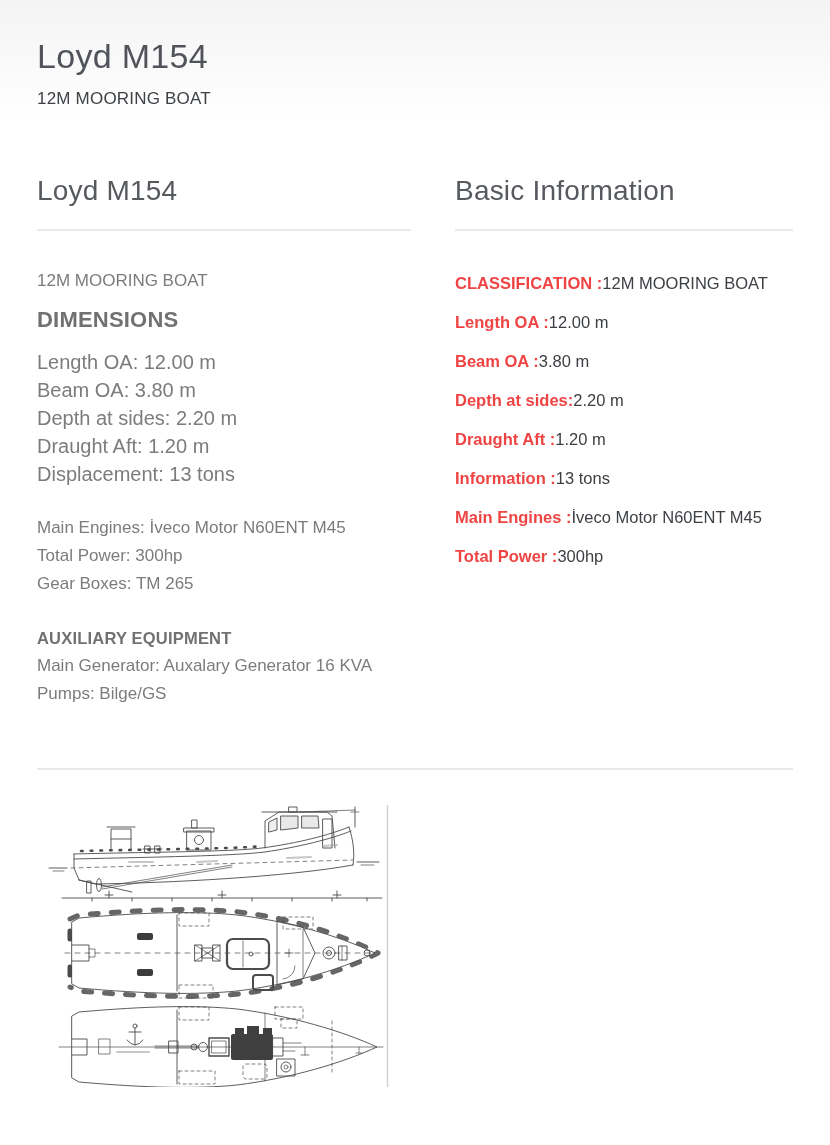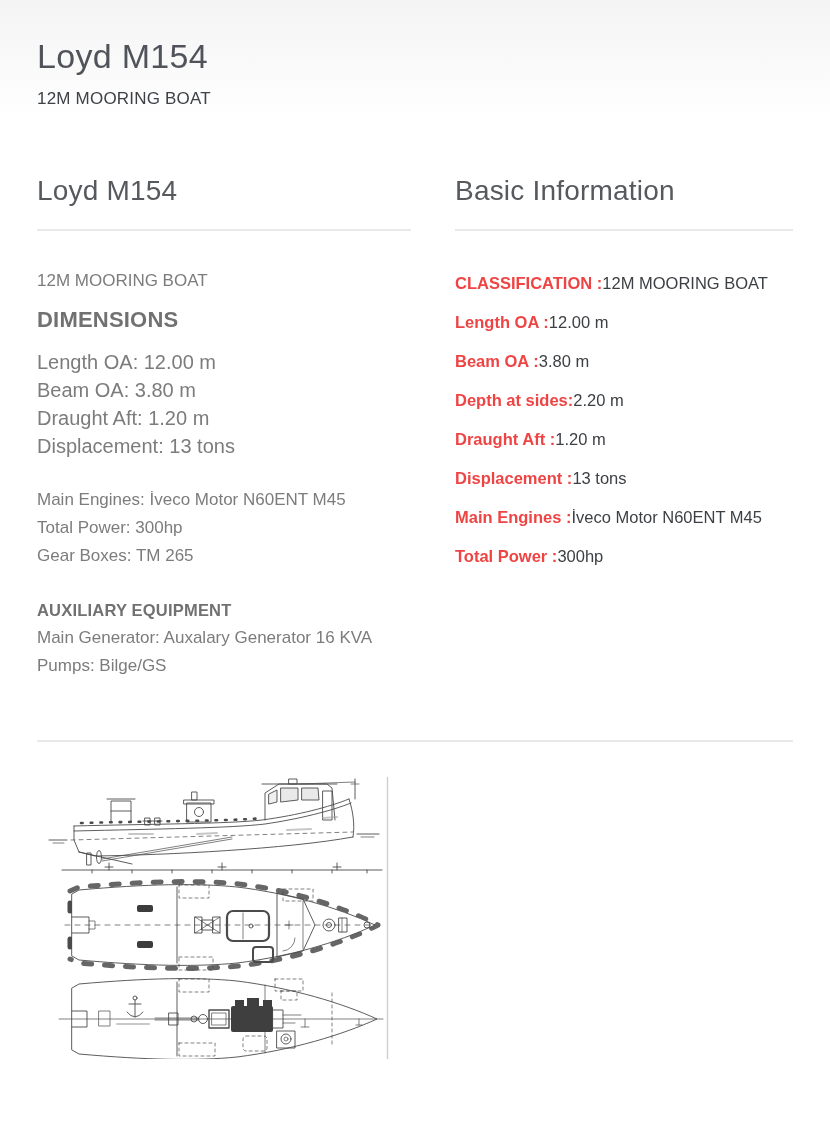--- a/index.html
+++ b/index.html
@@ -115,20 +115,21 @@
   <section class="col-left">
     <h2 class="section-heading">Loyd M154</h2>
     <hr class="rule">
 
     <p class="muted-line">12M MOORING BOAT</p>
 
     <p class="sub-head">DIMENSIONS</p>
     <div class="spec-lines">
       <div class="line">Length OA: 12.00 m</div>
       <div class="line">Beam OA: 3.80 m</div>
+      <div class="line">Depth at sides: 2.20 m</div>
       <div class="line">Draught Aft: 1.20 m</div>
       <div class="line">Displacement: 13 tons</div>
     </div>
 
     <div class="spec-block">
       <div class="line">Main Engines: İveco Motor N60ENT M45</div>
       <div class="line">Total Power: 300hp</div>
       <div class="line">Gear Boxes: TM 265</div>
     </div>
 
@@ -141,21 +142,21 @@
 
   <section class="col-right">
     <h2 class="section-heading">Basic Information</h2>
     <hr class="rule">
 
     <div class="info-row"><b>CLASSIFICATION :</b><span>12M MOORING BOAT</span></div>
     <div class="info-row"><b>Length OA :</b><span>12.00 m</span></div>
     <div class="info-row"><b>Beam OA :</b><span>3.80 m</span></div>
     <div class="info-row"><b>Depth at sides:</b><span>2.20 m</span></div>
     <div class="info-row"><b>Draught Aft :</b><span>1.20 m</span></div>
-    <div class="info-row"><b>Displacement :</b><span>13 tons</span></div>
+    <div class="info-row"><b>Information :</b><span>13 tons</span></div>
     <div class="info-row"><b>Main Engines :</b><span>İveco Motor N60ENT M45</span></div>
     <div class="info-row"><b>Total Power :</b><span>300hp</span></div>
   </section>
 </main>
 
 <section class="ga-section">
   <hr class="rule">
 
   <figure class="ga-figure">
     <svg width="352" height="282" viewBox="0 0 352 282" fill="none" stroke="#4b4b4b" stroke-width="0.9" stroke-linecap="round" stroke-linejoin="round">

